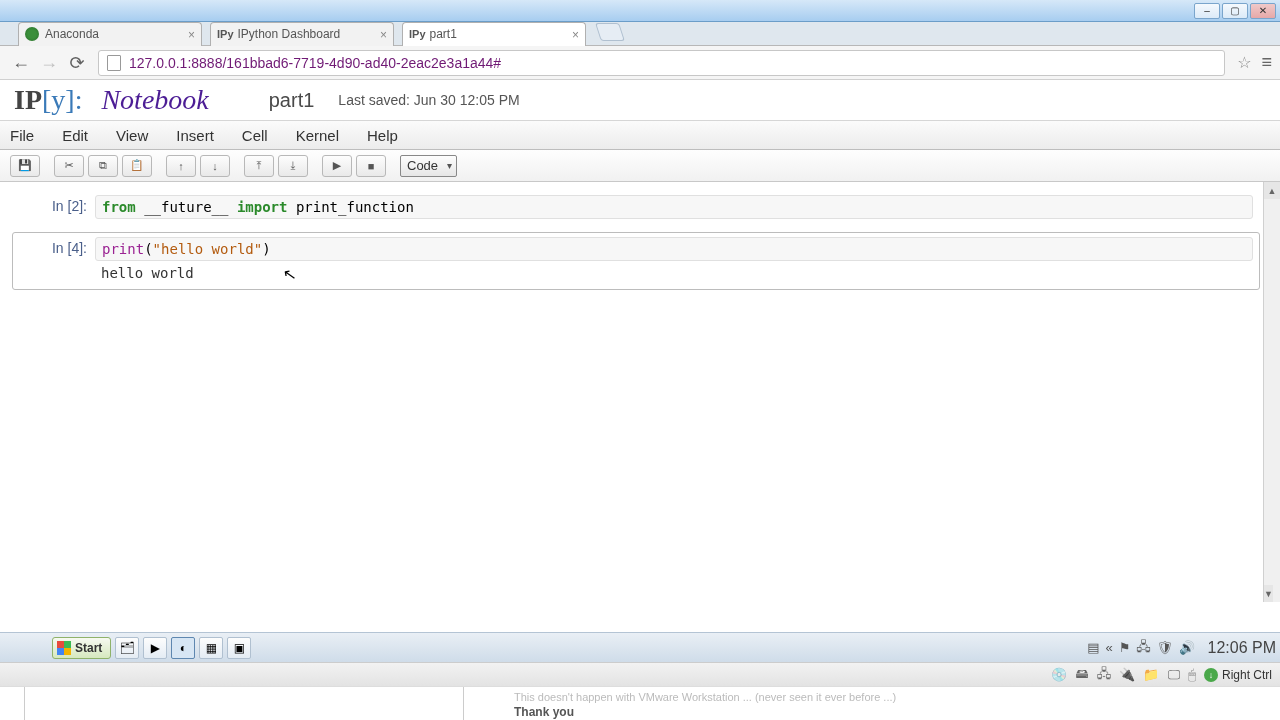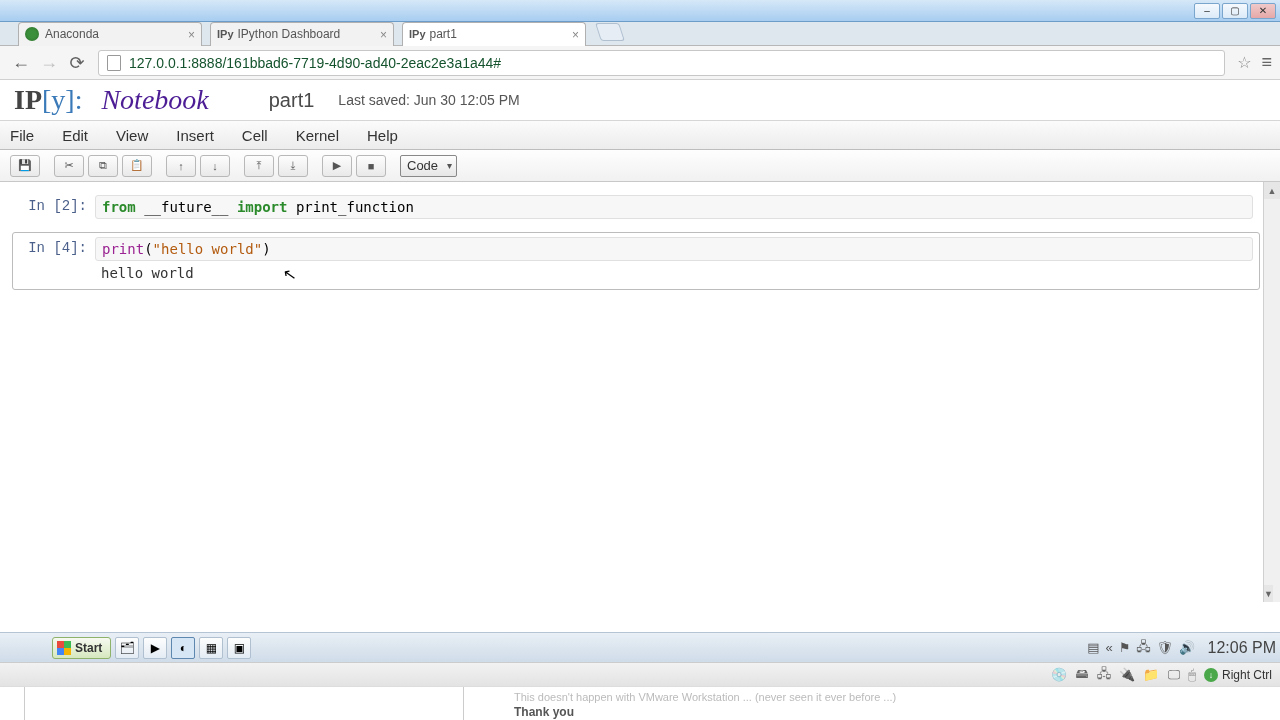--- a/index.html
+++ b/index.html
@@ -95,21 +95,21 @@
 .omnibox {
   flex: 1;
   height: 26px;
   border: 1px solid #c7c7c7;
   border-radius: 3px;
   background: #fff;
   display: flex; align-items: center;
   padding: 0 8px;
   margin: 0 6px;
   font-size: 14px;
-  color: #14532d;
+  color: #701a75;
 }
 .omnibox .page-icon {
   width: 14px; height: 16px;
   border: 1px solid #999;
   border-radius: 1px;
   margin-right: 8px;
 }
 .star { color: #888; font-size: 16px; margin-left: 6px; }
 .menu-icon { color: #666; font-size: 18px; margin-left: 10px; }
 
@@ -196,21 +196,21 @@
 .cell {
   margin: 8px 20px 8px 12px;
   border: 1px solid transparent;
   border-radius: 3px;
   padding: 4px 6px;
 }
 .cell.selected { border: 1px solid #bcbcbc; background: #fff; }
 .cell-row { display: flex; align-items: flex-start; }
 .prompt {
   width: 76px;
-  font-family: Liberation Mono, monospace;
+  font-family: Liberation Sans, sans-serif;
   font-size: 14px;
   color: #4a5f8a;
   text-align: right;
   padding-right: 8px;
   padding-top: 3px;
 }
 .codebox {
   flex: 1;
   background: #f7f7f7;
   border: 1px solid #e0e0e0;

